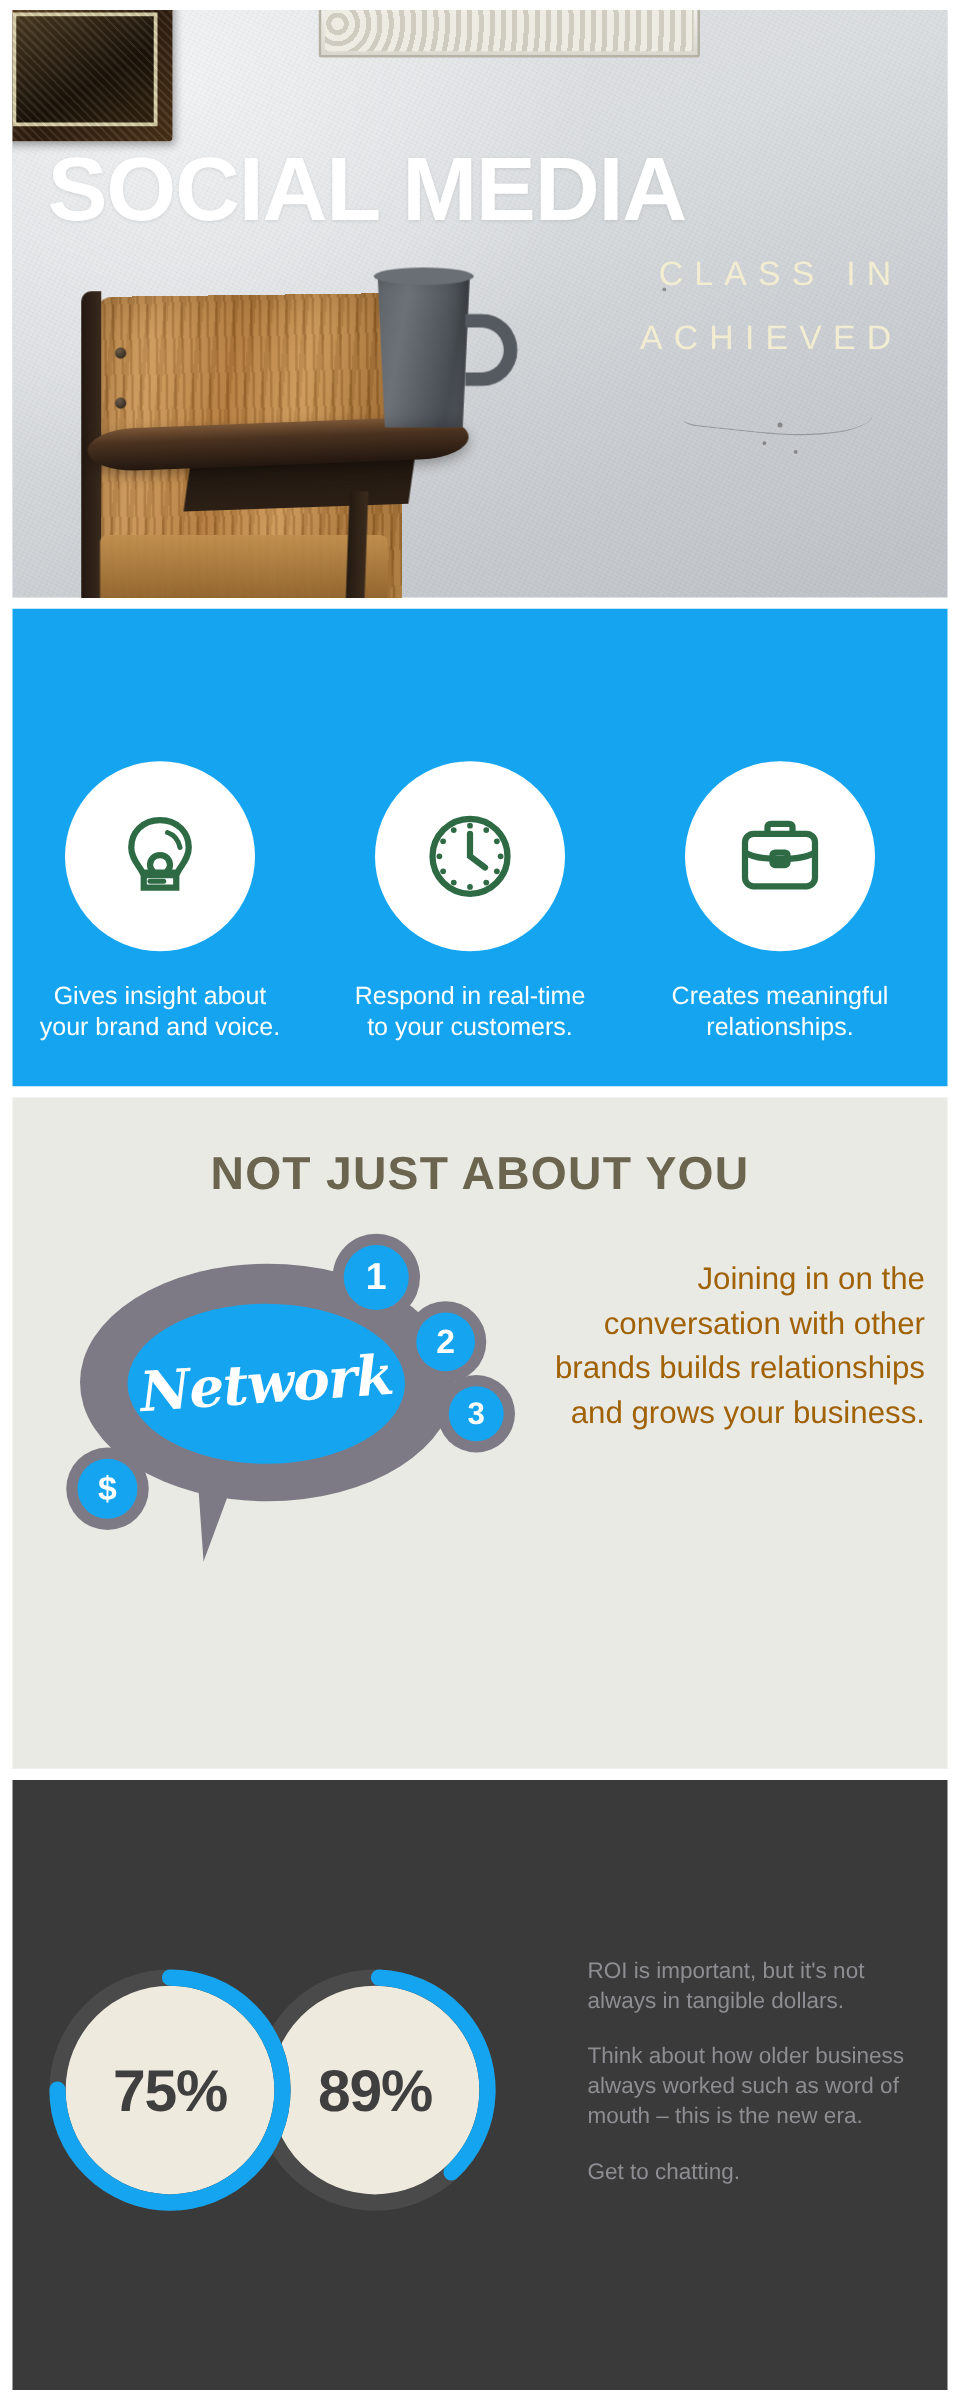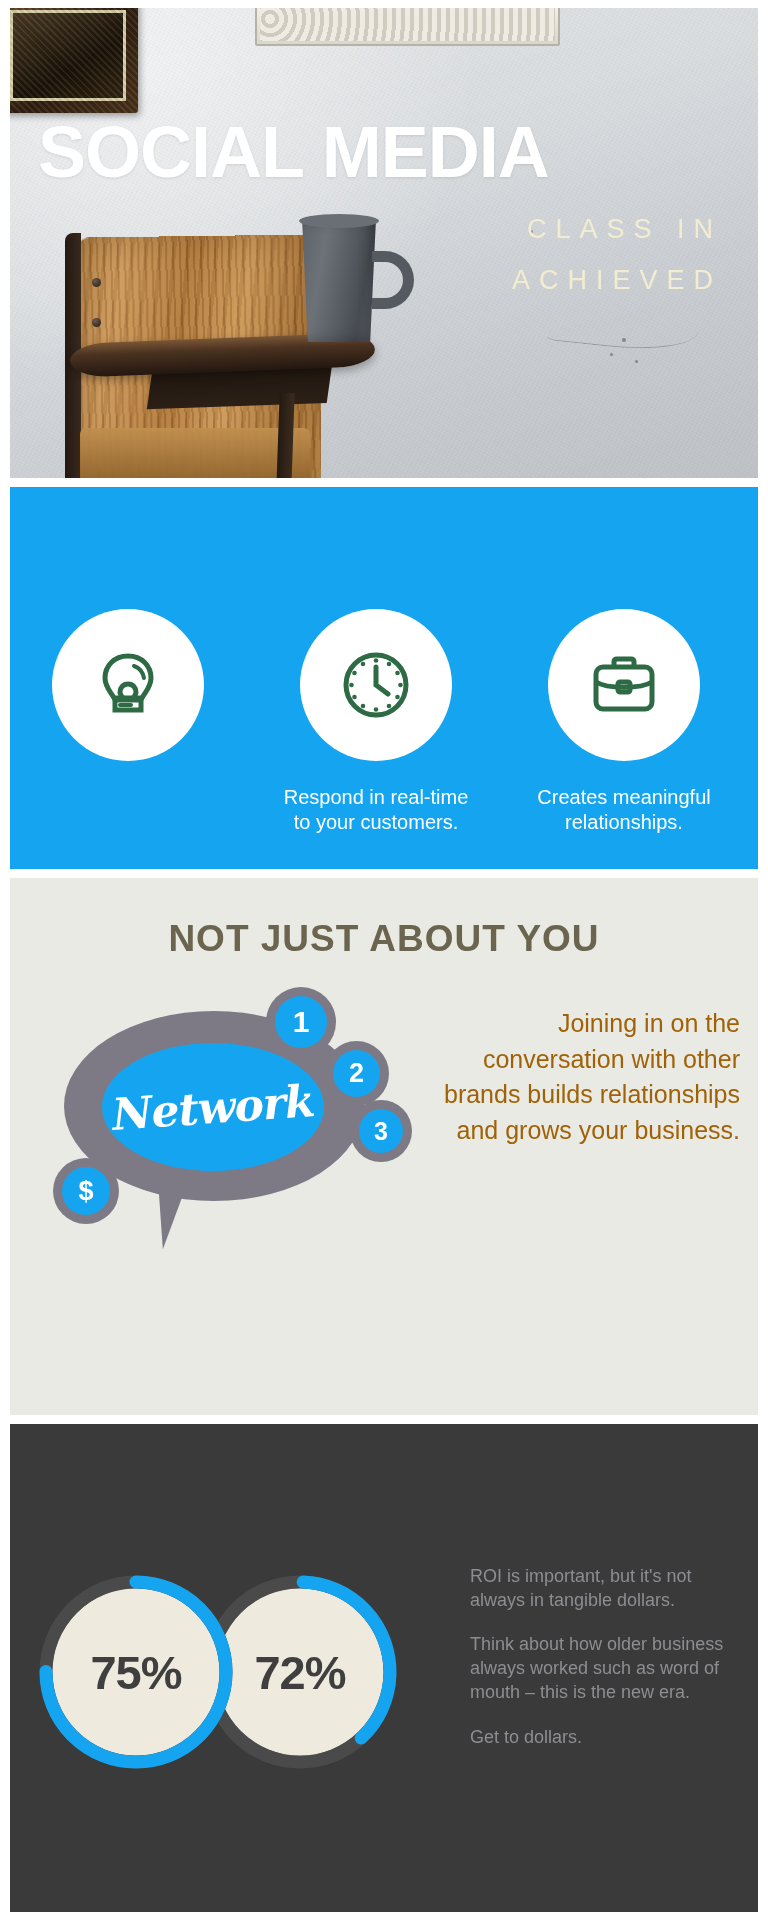--- a/index.html
+++ b/index.html
@@ -138,21 +138,21 @@
   
   .hero-title{
     position:absolute; left:28px; top:108px;
     font-size:72px; font-weight:bold; color:#ffffff;
     letter-spacing:-1px; line-height:1;
     white-space:nowrap;
     text-shadow:0 1px 3px rgba(0,0,0,.10);
   }
   .hero-sub1, .hero-sub2{
     position:absolute; color:#f2edd0; font-size:27px; letter-spacing:9px;
-    font-weight:400; white-space:nowrap;margin-top:10px;
+    font-weight:400; white-space:nowrap;
   }
   .hero-sub1{ right:36px; top:196px; }
   .hero-sub2{ right:36px; top:247px; }
 
   
   .goals{
     position:absolute; left:10px; top:487px; width:748px; height:382px;
     background:#15a5f0;
   }
   .goals-title{
@@ -299,20 +299,21 @@
         <svg width="86" height="86" viewBox="0 0 86 86">
           <g fill="none" stroke="#2e6b45" stroke-width="5" stroke-linecap="round">
             <path d="M43 14 C29 14 20 24 20 36 C20 45 26 50 29 56 L57 56 C60 50 66 45 66 36 C66 24 57 14 43 14 Z"></path>
             <path d="M49 24 C55 26 58 31 59 36" stroke-width="4"></path>
             <path d="M43 42 C38 42 35 46 35 50 C35 53 37 55 39 57 L47 57 C49 55 51 53 51 50 C51 46 48 42 43 42 Z"></path>
             <path d="M30 58 L56 58 L56 68 L30 68 Z" stroke-width="5"></path>
             <path d="M35 63 L46 63" stroke-width="4"></path>
           </g>
         </svg>
       </div>
+      <div class="goal-text">Gives insight about your brand and voice.</div>
     </div>
 
     <div class="goal-col c2">
       <div class="goal-circle">
         <svg width="86" height="86" viewBox="0 0 86 86">
           <g fill="none" stroke="#2e6b45" stroke-width="5" stroke-linecap="round">
             <circle cx="43" cy="43" r="30"></circle>
             <path d="M43 25 L43 43 L55 52" stroke-width="5"></path>
           </g>
           <g fill="#2e6b45">
@@ -378,24 +379,24 @@
         </svg>
         <div class="donut-label">75%</div>
       </div>
 
       <div class="donut d2">
         <svg width="200" height="200" viewBox="0 0 200 200">
           <circle cx="100" cy="100" r="84" fill="#efeade"></circle>
           <circle cx="100" cy="100" r="90" fill="none" stroke="#4a4a4a" stroke-width="13"></circle>
           <circle cx="100" cy="100" r="90" fill="none" stroke="#15a5f0" stroke-width="13" stroke-linecap="round" stroke-dasharray="212 354" transform="rotate(-88 100 100)"></circle>
         </svg>
-        <div class="donut-label">72%</div>
+        <div class="donut-label">89%</div>
       </div>
     </div>
 
     <div class="roi-body">
       <p>ROI is important, but it's not always in tangible dollars.</p>
       <p>Think about how older business always worked such as word of mouth – this is the new era.</p>
-      <p>Get to dollars.</p>
+      <p>Get to chatting.</p>
     </div>
   </div>
 
 </div>
 
 </body></html>

